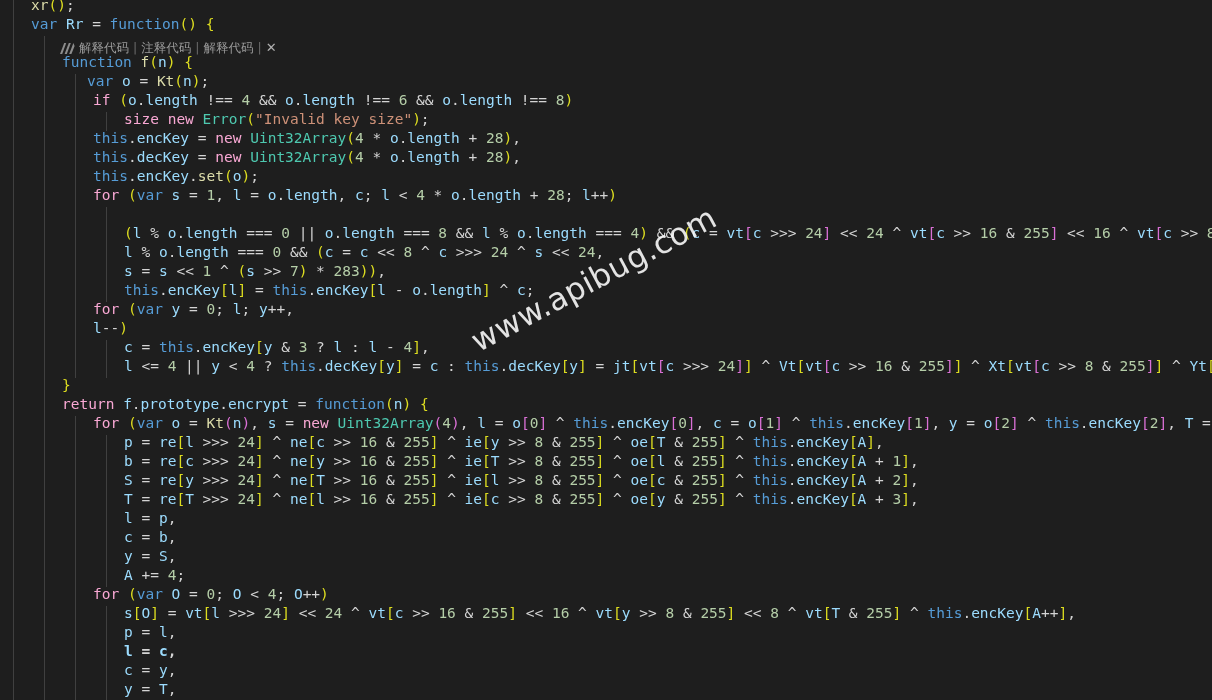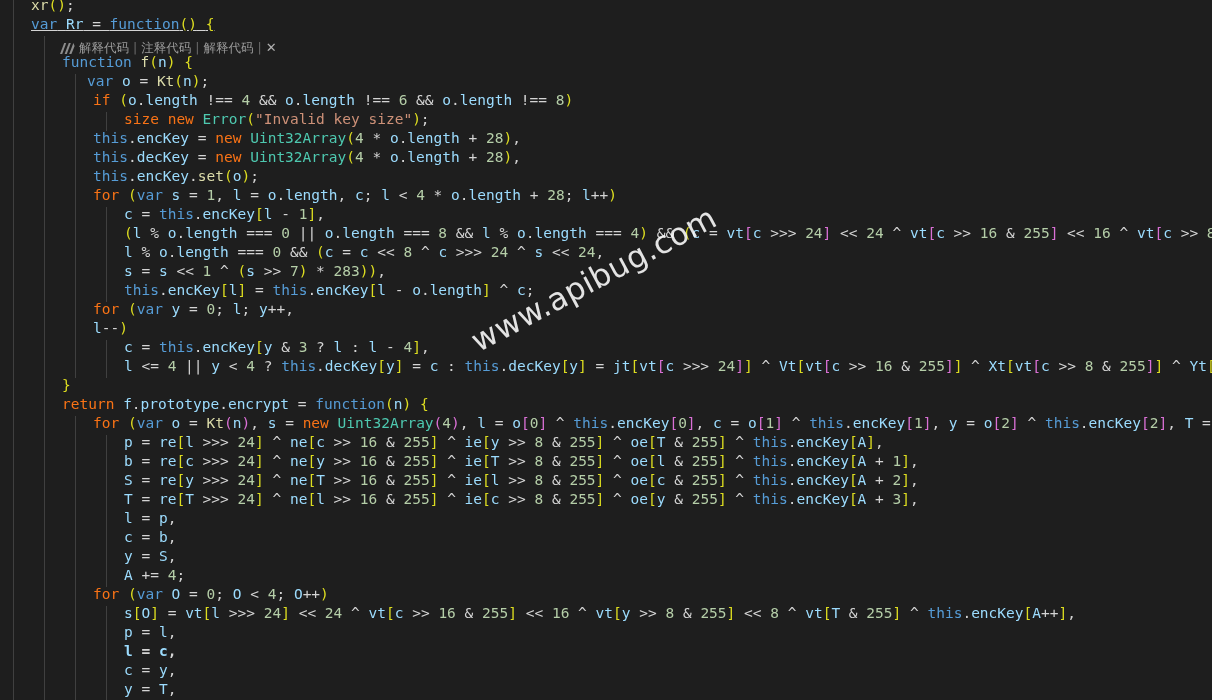--- a/index.html
+++ b/index.html
@@ -51,21 +51,21 @@
     left: 0;
     height: 19px;
     line-height: 19px;
     font-size: 14.5px;
     white-space: pre;
     letter-spacing: 0px;
     color: #d4d4d4;
   }
 
   
-  .kw   { color: #f97316; text-align: center; }   
+  .kw   { color: #f9a8d4; text-align: center; }   
   .dec  { color: #569CD6; }   
   .var  { color: #9CDCFE; }   
   .fn   { color: #DCDCAA; }   
   .typ  { color: #4EC9B0; }   
   .num  { color: #B5CEA8; }   
   .str  { color: #CE9178; }   
   .op   { color: #d4d4d4; }   
   .b1   { color: #DDDD20; }   
   .b2   { color: #DA70D6; }   
 
@@ -134,30 +134,29 @@
       <div class="guide" style="left: 75px; top: 416px; height: 285px;"></div>
       <div class="guide" style="left: 106px; top: 112px; height: 19px;"></div>
       <div class="guide" style="left: 106px; top: 207px; height: 95px;"></div>
       <div class="guide" style="left: 106px; top: 340px; height: 38px;"></div>
       <div class="guide" style="left: 106px; top: 435px; height: 152px;"></div>
       <div class="guide" style="left: 106px; top: 606px; height: 95px;"></div>
     </div>
 
   <div class="code-layer" id="code-layer">
       <div class="line" style="top: -4px; left: 31px;"><span class="fn">xr</span><span class="b1">(</span><span class="b1">)</span><span class="op">;</span></div>
-      <div class="line" style="top: 15px; left: 31px; text-decoration: underline;"><span class="dec">var</span><span class="op"> </span><span class="var">Rr</span><span class="op"> = </span><span class="dec">function</span><span class="b1">(</span><span class="b1">)</span><span class="op"> </span><span class="b1">{</span></div>
+      <div class="line" style="top: 15px; left: 31px;"><span class="dec">var</span><span class="op"> </span><span class="var">Rr</span><span class="op"> = </span><span class="dec">function</span><span class="b1">(</span><span class="b1">)</span><span class="op"> </span><span class="b1">{</span></div>
       <div class="line" style="top: 53px; left: 62px;"><span class="dec">function</span><span class="op"> </span><span class="fn">f</span><span class="b1">(</span><span class="var">n</span><span class="b1">)</span><span class="op"> </span><span class="b1">{</span></div>
       <div class="line" style="top: 72px; left: 87px;"><span class="dec">var</span><span class="op"> </span><span class="var">o</span><span class="op"> = </span><span class="fn">Kt</span><span class="b1">(</span><span class="var">n</span><span class="b1">)</span><span class="op">;</span></div>
       <div class="line" style="top: 91px; left: 93px;"><span class="kw">if</span><span class="op"> </span><span class="b1">(</span><span class="var">o</span><span class="op">.</span><span class="var">length</span><span class="op"> !== </span><span class="num">4</span><span class="op"> &amp;&amp; </span><span class="var">o</span><span class="op">.</span><span class="var">length</span><span class="op"> !== </span><span class="num">6</span><span class="op"> &amp;&amp; </span><span class="var">o</span><span class="op">.</span><span class="var">length</span><span class="op"> !== </span><span class="num">8</span><span class="b1">)</span></div>
       <div class="line" style="top: 110px; left: 124px;"><span class="kw">size</span><span class="op"> </span><span class="kw">new</span><span class="op"> </span><span class="typ">Error</span><span class="b1">(</span><span class="str">"Invalid key size"</span><span class="b1">)</span><span class="op">;</span></div>
       <div class="line" style="top: 129px; left: 93px;"><span class="dec">this</span><span class="op">.</span><span class="var">encKey</span><span class="op"> = </span><span class="kw">new</span><span class="op"> </span><span class="typ">Uint32Array</span><span class="b1">(</span><span class="num">4</span><span class="op"> * </span><span class="var">o</span><span class="op">.</span><span class="var">length</span><span class="op"> + </span><span class="num">28</span><span class="b1">)</span><span class="op">,</span></div>
       <div class="line" style="top: 148px; left: 93px;"><span class="dec">this</span><span class="op">.</span><span class="var">decKey</span><span class="op"> = </span><span class="kw">new</span><span class="op"> </span><span class="typ">Uint32Array</span><span class="b1">(</span><span class="num">4</span><span class="op"> * </span><span class="var">o</span><span class="op">.</span><span class="var">length</span><span class="op"> + </span><span class="num">28</span><span class="b1">)</span><span class="op">,</span></div>
       <div class="line" style="top: 167px; left: 93px;"><span class="dec">this</span><span class="op">.</span><span class="var">encKey</span><span class="op">.</span><span class="fn">set</span><span class="b1">(</span><span class="var">o</span><span class="b1">)</span><span class="op">;</span></div>
       <div class="line" style="top: 186px; left: 93px;"><span class="kw">for</span><span class="op"> </span><span class="b1">(</span><span class="dec">var</span><span class="op"> </span><span class="var">s</span><span class="op"> = </span><span class="num">1</span><span class="op">, </span><span class="var">l</span><span class="op"> = </span><span class="var">o</span><span class="op">.</span><span class="var">length</span><span class="op">, </span><span class="var">c</span><span class="op">; </span><span class="var">l</span><span class="op"> &lt; </span><span class="num">4</span><span class="op"> * </span><span class="var">o</span><span class="op">.</span><span class="var">length</span><span class="op"> + </span><span class="num">28</span><span class="op">; </span><span class="var">l</span><span class="op">++</span><span class="b1">)</span></div>
-      <div class="line" style="top: 205px; left: 124px;"><span class="var">c</span><span class="op"> = </span><span class="dec">this</span><span class="op">.</span><span class="var">encKey</span><span class="b1">[</span><span class="var">l</span><span class="op"> - </span><span class="num">1</span><span class="b1">]</span><span class="op">,</span></div>
       <div class="line" style="top: 224px; left: 124px;"><span class="b1">(</span><span class="var">l</span><span class="op"> % </span><span class="var">o</span><span class="op">.</span><span class="var">length</span><span class="op"> === </span><span class="num">0</span><span class="op"> || </span><span class="var">o</span><span class="op">.</span><span class="var">length</span><span class="op"> === </span><span class="num">8</span><span class="op"> &amp;&amp; </span><span class="var">l</span><span class="op"> % </span><span class="var">o</span><span class="op">.</span><span class="var">length</span><span class="op"> === </span><span class="num">4</span><span class="b1">)</span><span class="op"> &amp;&amp; </span><span class="b1">(</span><span class="var">c</span><span class="op"> = </span><span class="var">vt</span><span class="b2">[</span><span class="var">c</span><span class="op"> &gt;&gt;&gt; </span><span class="num">24</span><span class="b2">]</span><span class="op"> &lt;&lt; </span><span class="num">24</span><span class="op"> ^ </span><span class="var">vt</span><span class="b2">[</span><span class="var">c</span><span class="op"> &gt;&gt; </span><span class="num">16</span><span class="op"> &amp; </span><span class="num">255</span><span class="b2">]</span><span class="op"> &lt;&lt; </span><span class="num">16</span><span class="op"> ^ </span><span class="var">vt</span><span class="b2">[</span><span class="var">c</span><span class="op"> &gt;&gt; </span><span class="num">8</span></div>
       <div class="line" style="top: 243px; left: 124px;"><span class="var">l</span><span class="op"> % </span><span class="var">o</span><span class="op">.</span><span class="var">length</span><span class="op"> === </span><span class="num">0</span><span class="op"> &amp;&amp; </span><span class="b1">(</span><span class="var">c</span><span class="op"> = </span><span class="var">c</span><span class="op"> &lt;&lt; </span><span class="num">8</span><span class="op"> ^ </span><span class="var">c</span><span class="op"> &gt;&gt;&gt; </span><span class="num">24</span><span class="op"> ^ </span><span class="var">s</span><span class="op"> &lt;&lt; </span><span class="num">24</span><span class="op">,</span></div>
       <div class="line" style="top: 262px; left: 124px;"><span class="var">s</span><span class="op"> = </span><span class="var">s</span><span class="op"> &lt;&lt; </span><span class="num">1</span><span class="op"> ^ </span><span class="b1">(</span><span class="var">s</span><span class="op"> &gt;&gt; </span><span class="num">7</span><span class="b1">)</span><span class="op"> * </span><span class="num">283</span><span class="b1">)</span><span class="b1">)</span><span class="op">,</span></div>
       <div class="line" style="top: 281px; left: 124px;"><span class="dec">this</span><span class="op">.</span><span class="var">encKey</span><span class="b1">[</span><span class="var">l</span><span class="b1">]</span><span class="op"> = </span><span class="dec">this</span><span class="op">.</span><span class="var">encKey</span><span class="b1">[</span><span class="var">l</span><span class="op"> - </span><span class="var">o</span><span class="op">.</span><span class="var">length</span><span class="b1">]</span><span class="op"> ^ </span><span class="var">c</span><span class="op">;</span></div>
       <div class="line" style="top: 300px; left: 93px;"><span class="kw">for</span><span class="op"> </span><span class="b1">(</span><span class="dec">var</span><span class="op"> </span><span class="var">y</span><span class="op"> = </span><span class="num">0</span><span class="op">; </span><span class="var">l</span><span class="op">; </span><span class="var">y</span><span class="op">++,</span></div>
       <div class="line" style="top: 319px; left: 93px;"><span class="var">l</span><span class="op">--</span><span class="b1">)</span></div>
       <div class="line" style="top: 338px; left: 124px;"><span class="var">c</span><span class="op"> = </span><span class="dec">this</span><span class="op">.</span><span class="var">encKey</span><span class="b1">[</span><span class="var">y</span><span class="op"> &amp; </span><span class="num">3</span><span class="op"> ? </span><span class="var">l</span><span class="op"> : </span><span class="var">l</span><span class="op"> - </span><span class="num">4</span><span class="b1">]</span><span class="op">,</span></div>
       <div class="line" style="top: 357px; left: 124px;"><span class="var">l</span><span class="op"> &lt;= </span><span class="num">4</span><span class="op"> || </span><span class="var">y</span><span class="op"> &lt; </span><span class="num">4</span><span class="op"> ? </span><span class="dec">this</span><span class="op">.</span><span class="var">decKey</span><span class="b1">[</span><span class="var">y</span><span class="b1">]</span><span class="op"> = </span><span class="var">c</span><span class="op"> : </span><span class="dec">this</span><span class="op">.</span><span class="var">decKey</span><span class="b1">[</span><span class="var">y</span><span class="b1">]</span><span class="op"> = </span><span class="var">jt</span><span class="b1">[</span><span class="var">vt</span><span class="b2">[</span><span class="var">c</span><span class="op"> &gt;&gt;&gt; </span><span class="num">24</span><span class="b2">]</span><span class="b1">]</span><span class="op"> ^ </span><span class="var">Vt</span><span class="b1">[</span><span class="var">vt</span><span class="b2">[</span><span class="var">c</span><span class="op"> &gt;&gt; </span><span class="num">16</span><span class="op"> &amp; </span><span class="num">255</span><span class="b2">]</span><span class="b1">]</span><span class="op"> ^ </span><span class="var">Xt</span><span class="b1">[</span><span class="var">vt</span><span class="b2">[</span><span class="var">c</span><span class="op"> &gt;&gt; </span><span class="num">8</span><span class="op"> &amp; </span><span class="num">255</span><span class="b2">]</span><span class="b1">]</span><span class="op"> ^ </span><span class="var">Yt</span><span class="b1">[</span></div>
       <div class="line" style="top: 376px; left: 62px;"><span class="b1">}</span></div>
       <div class="line" style="top: 395px; left: 62px;"><span class="kw">return</span><span class="op"> </span><span class="var">f</span><span class="op">.</span><span class="var">prototype</span><span class="op">.</span><span class="var">encrypt</span><span class="op"> = </span><span class="dec">function</span><span class="b1">(</span><span class="var">n</span><span class="b1">)</span><span class="op"> </span><span class="b1">{</span></div>

